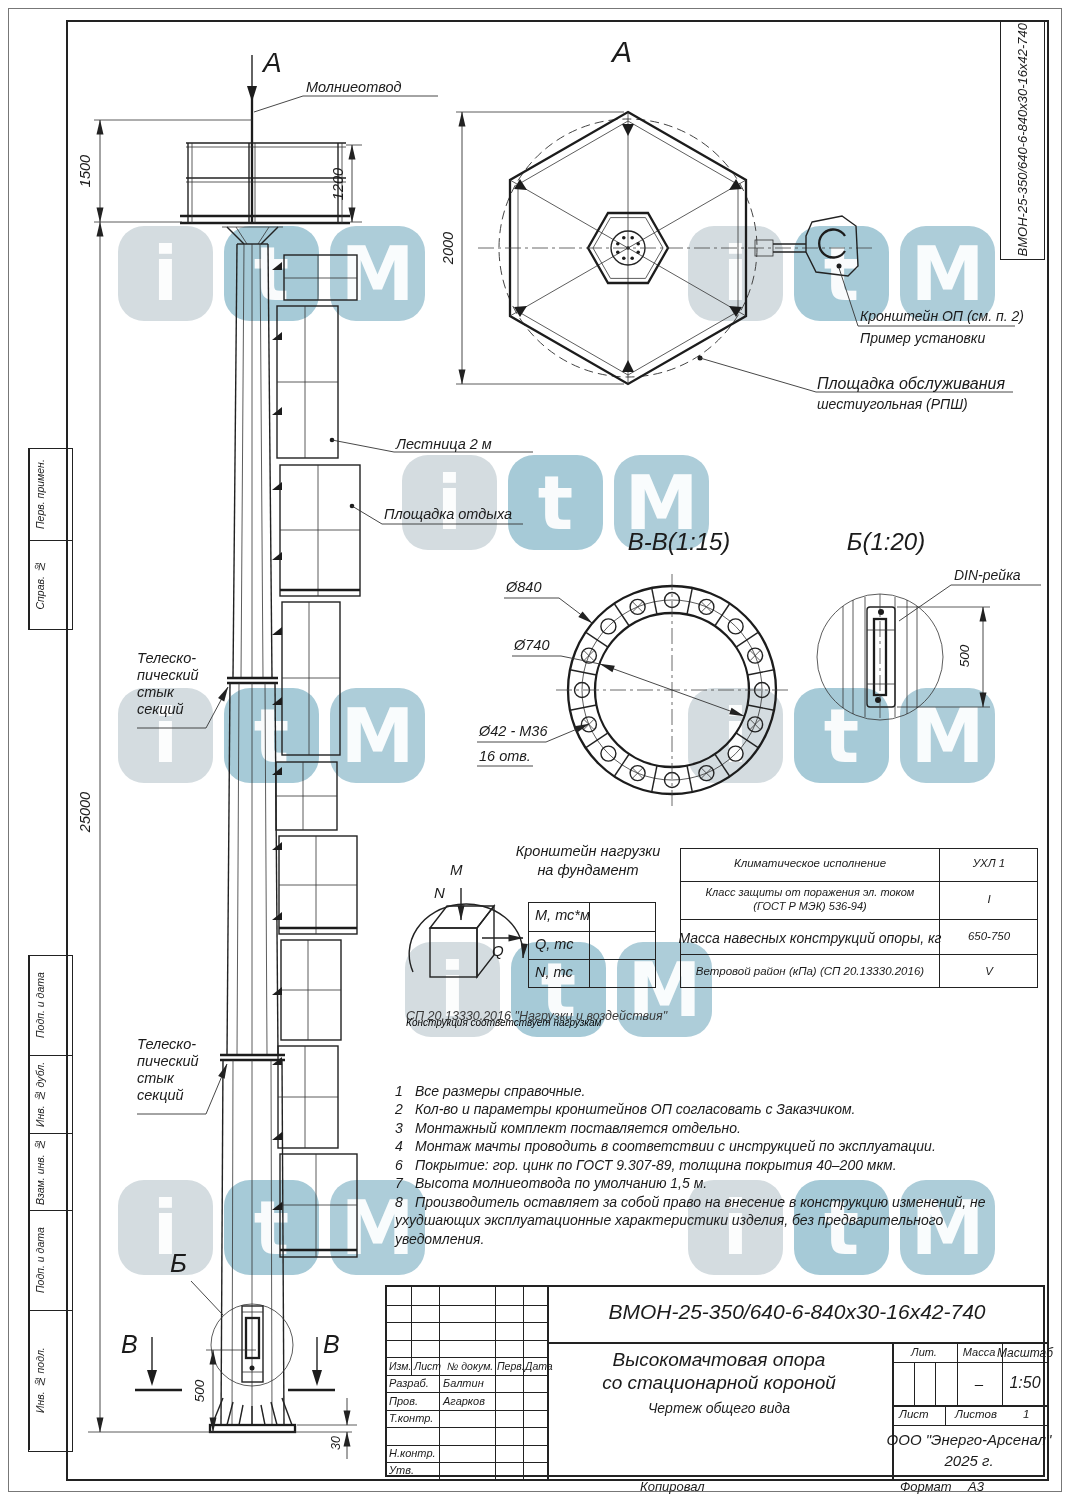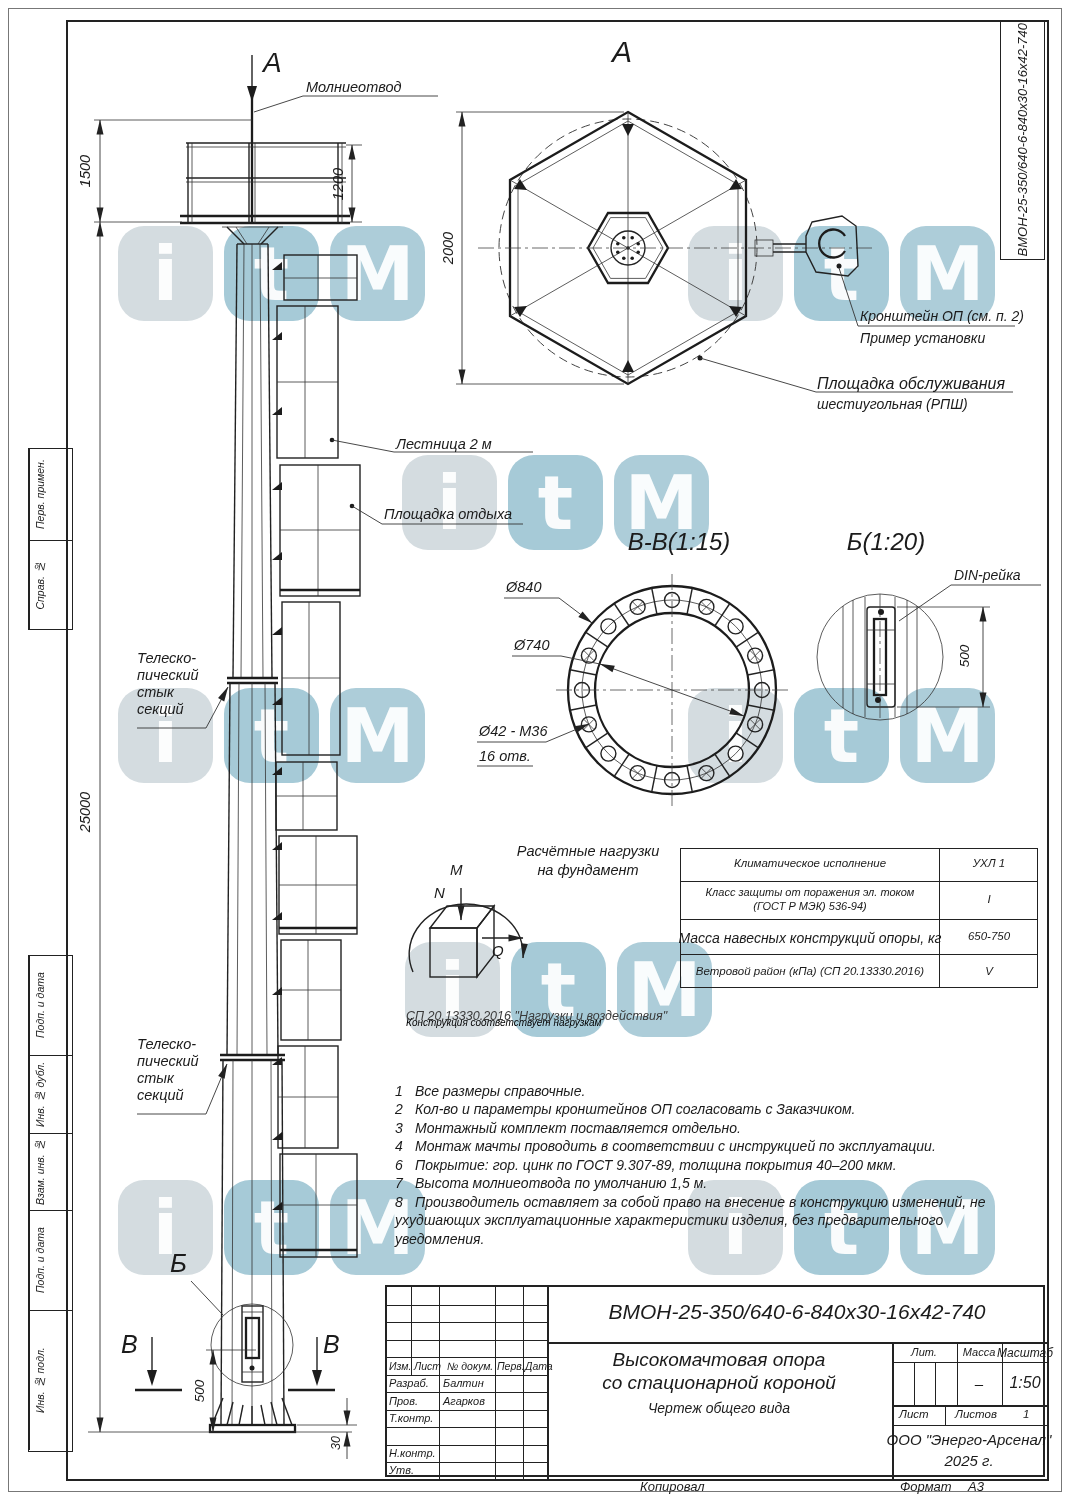--- a/index.html
+++ b/index.html
@@ -435,28 +435,39 @@
 <div class="lbl ttl ctr" style="left:679px;top:528px">В-В(1:15)</div>
 <div class="lbl" style="left:506px;top:579px">Ø840</div>
 <div class="lbl" style="left:514px;top:637px">Ø740</div>
 <div class="lbl" style="left:479px;top:723px">Ø42 - М36</div>
 <div class="lbl" style="left:479px;top:748px">16 отв.</div>
 
 <div class="lbl ttl ctr" style="left:886px;top:528px">Б(1:20)</div>
 <div class="lbl" style="left:954px;top:567px;font-size:14px">DIN-рейка</div>
 <div class="lbl rot" style="left:965px;top:656px;font-size:13.5px">500</div>
 
-<div class="lbl ctr" style="left:588px;top:843px">Расчётные нагрузки</div>
+<div class="lbl ctr" style="left:588px;top:843px">Кронштейн нагрузки</div>
 <div class="lbl ctr" style="left:588px;top:862px">на фундамент</div>
 <div class="lbl" style="left:450px;top:861px;font-size:15px">M</div>
 <div class="lbl" style="left:434px;top:884px;font-size:15px">N</div>
 <div class="lbl" style="left:492px;top:942px;font-size:15px">Q</div>
 <div class="lbl" style="left:406px;top:1017px;font-size:10px;color:#000000">Конструкция соответствует нагрузкам</div>
 <div class="lbl" style="left:406px;top:1009px;font-size:12.5px;color:#3a3a3a">СП 20.13330.2016 "Нагрузки и воздействия"</div>
 
+<div class="tblbox" style="left:528px;top:902px;width:128px;height:86px">
+  <div class="grid-line" style="left:60px;top:0;width:1px;height:100%"></div>
+  <div class="grid-line" style="left:0;top:28px;width:100%;height:1px"></div>
+  <div class="grid-line" style="left:0;top:56px;width:100%;height:1px"></div>
+  <div class="lbl" style="left:6px;top:4px;font-size:14.5px">M, тс*м</div>
+  <div class="lbl" style="left:6px;top:33px;font-size:14.5px">Q, тс</div>
+  <div class="lbl" style="left:6px;top:61px;font-size:14.5px">N, тс</div>
+  <div class="lbl" style="left:90px;top:4px"></div>
+  <div class="lbl" style="left:90px;top:33px"></div>
+  <div class="lbl" style="left:90px;top:61px"></div>
+</div>
 
 <div class="tblbox" style="left:680px;top:848px;width:358px;height:140px">
   <div class="grid-line" style="left:258px;top:0;width:1px;height:100%"></div>
   <div class="grid-line" style="left:0;top:32px;width:100%;height:1px"></div>
   <div class="grid-line" style="left:0;top:70px;width:100%;height:1px"></div>
   <div class="grid-line" style="left:0;top:105px;width:100%;height:1px"></div>
   <div class="lbl ctr" style="left:129px;top:8px;font-size:11.5px">Климатическое исполнение</div>
   <div class="lbl ctr" style="left:308px;top:8px;font-size:11.5px">УХЛ 1</div>
   <div class="lbl ctr" style="left:129px;top:37px;font-size:11px">Класс защиты от поражения эл. током</div>
   <div class="lbl ctr" style="left:129px;top:51px;font-size:11px">(ГОСТ Р МЭК) 536-94)</div>

